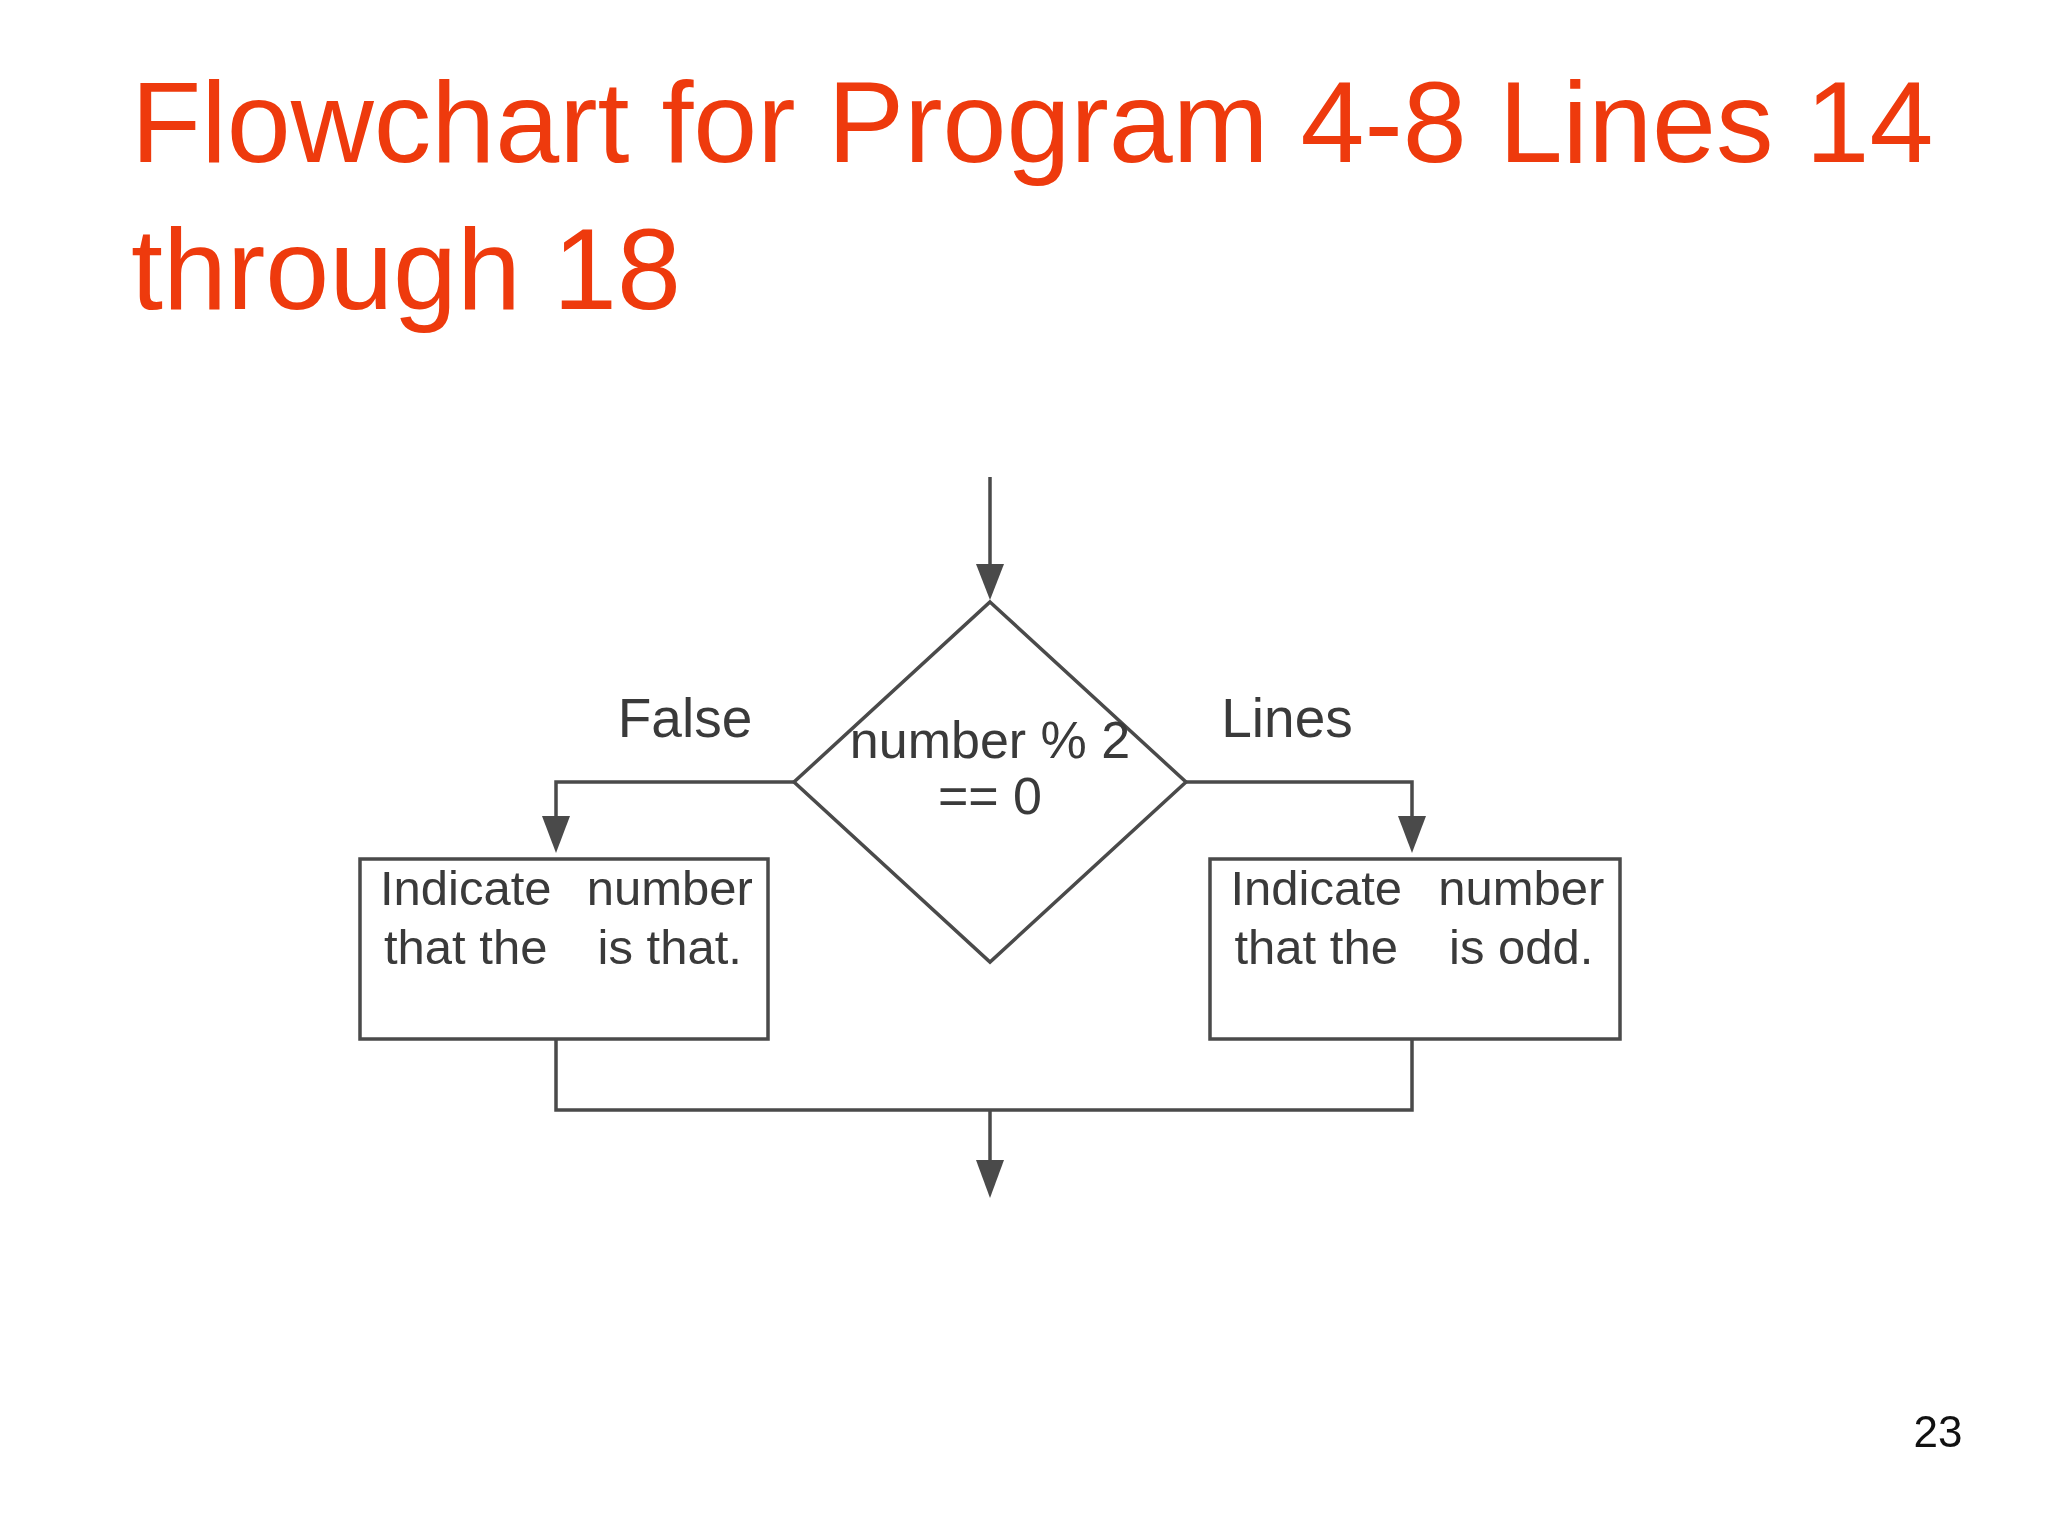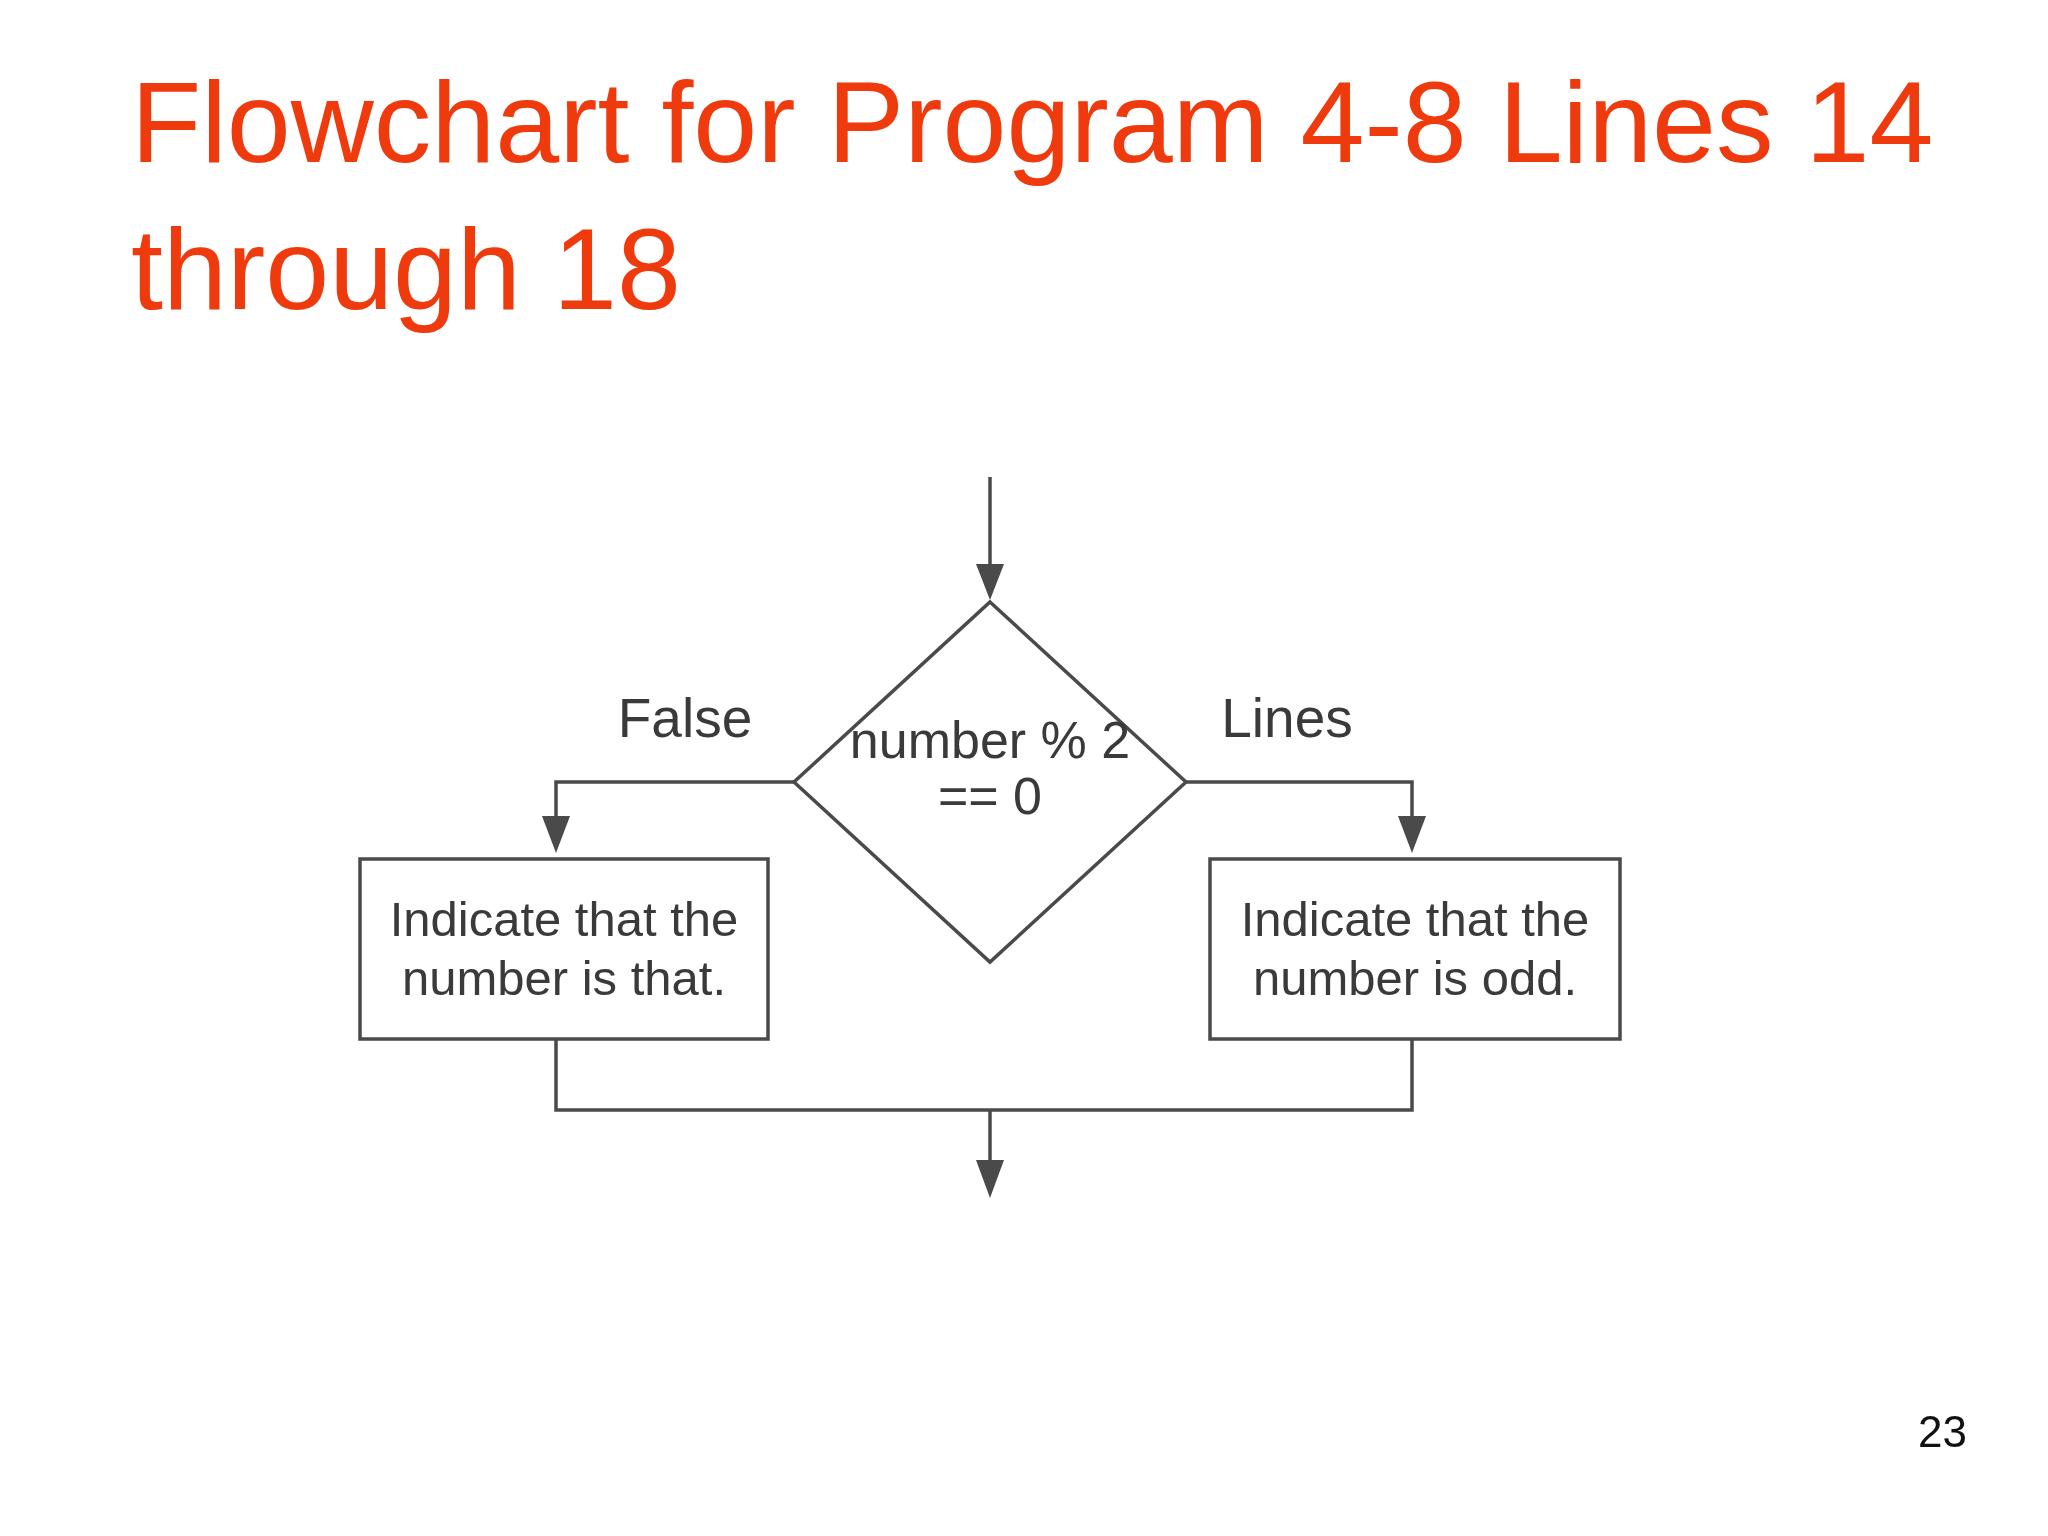--- a/index.html
+++ b/index.html
@@ -59,35 +59,36 @@
   }
   .decision-label {
     left: 790px;
     top: 712px;
     width: 400px;
     font-size: 52px;
     line-height: 56px;
   }
   .box-label {
     display: flex;
-    flex-direction: column;
+    flex-direction: row;
     justify-content: center;
     font-size: 49px;
     line-height: 59px;
   }
   .box-label.even { left: 360px; top: 859px; width: 408px; height: 180px; }
   .box-label.odd  { left: 1210px; top: 859px; width: 410px; height: 180px; }
   .page-number {
     position: absolute;
-    left: 1918px;
+    left: 1878px;
     top: 1406px;
     width: 120px;
     font-size: 44px;
     line-height: 52px;
     color: #111111;
+    text-align: center;
   }
 </style>
 </head>
 <body>
 
 <div class="slide">
 
   <div class="title">
     <div>Flowchart for Program 4-8 Lines 14</div>
     <div>through 18</div>

